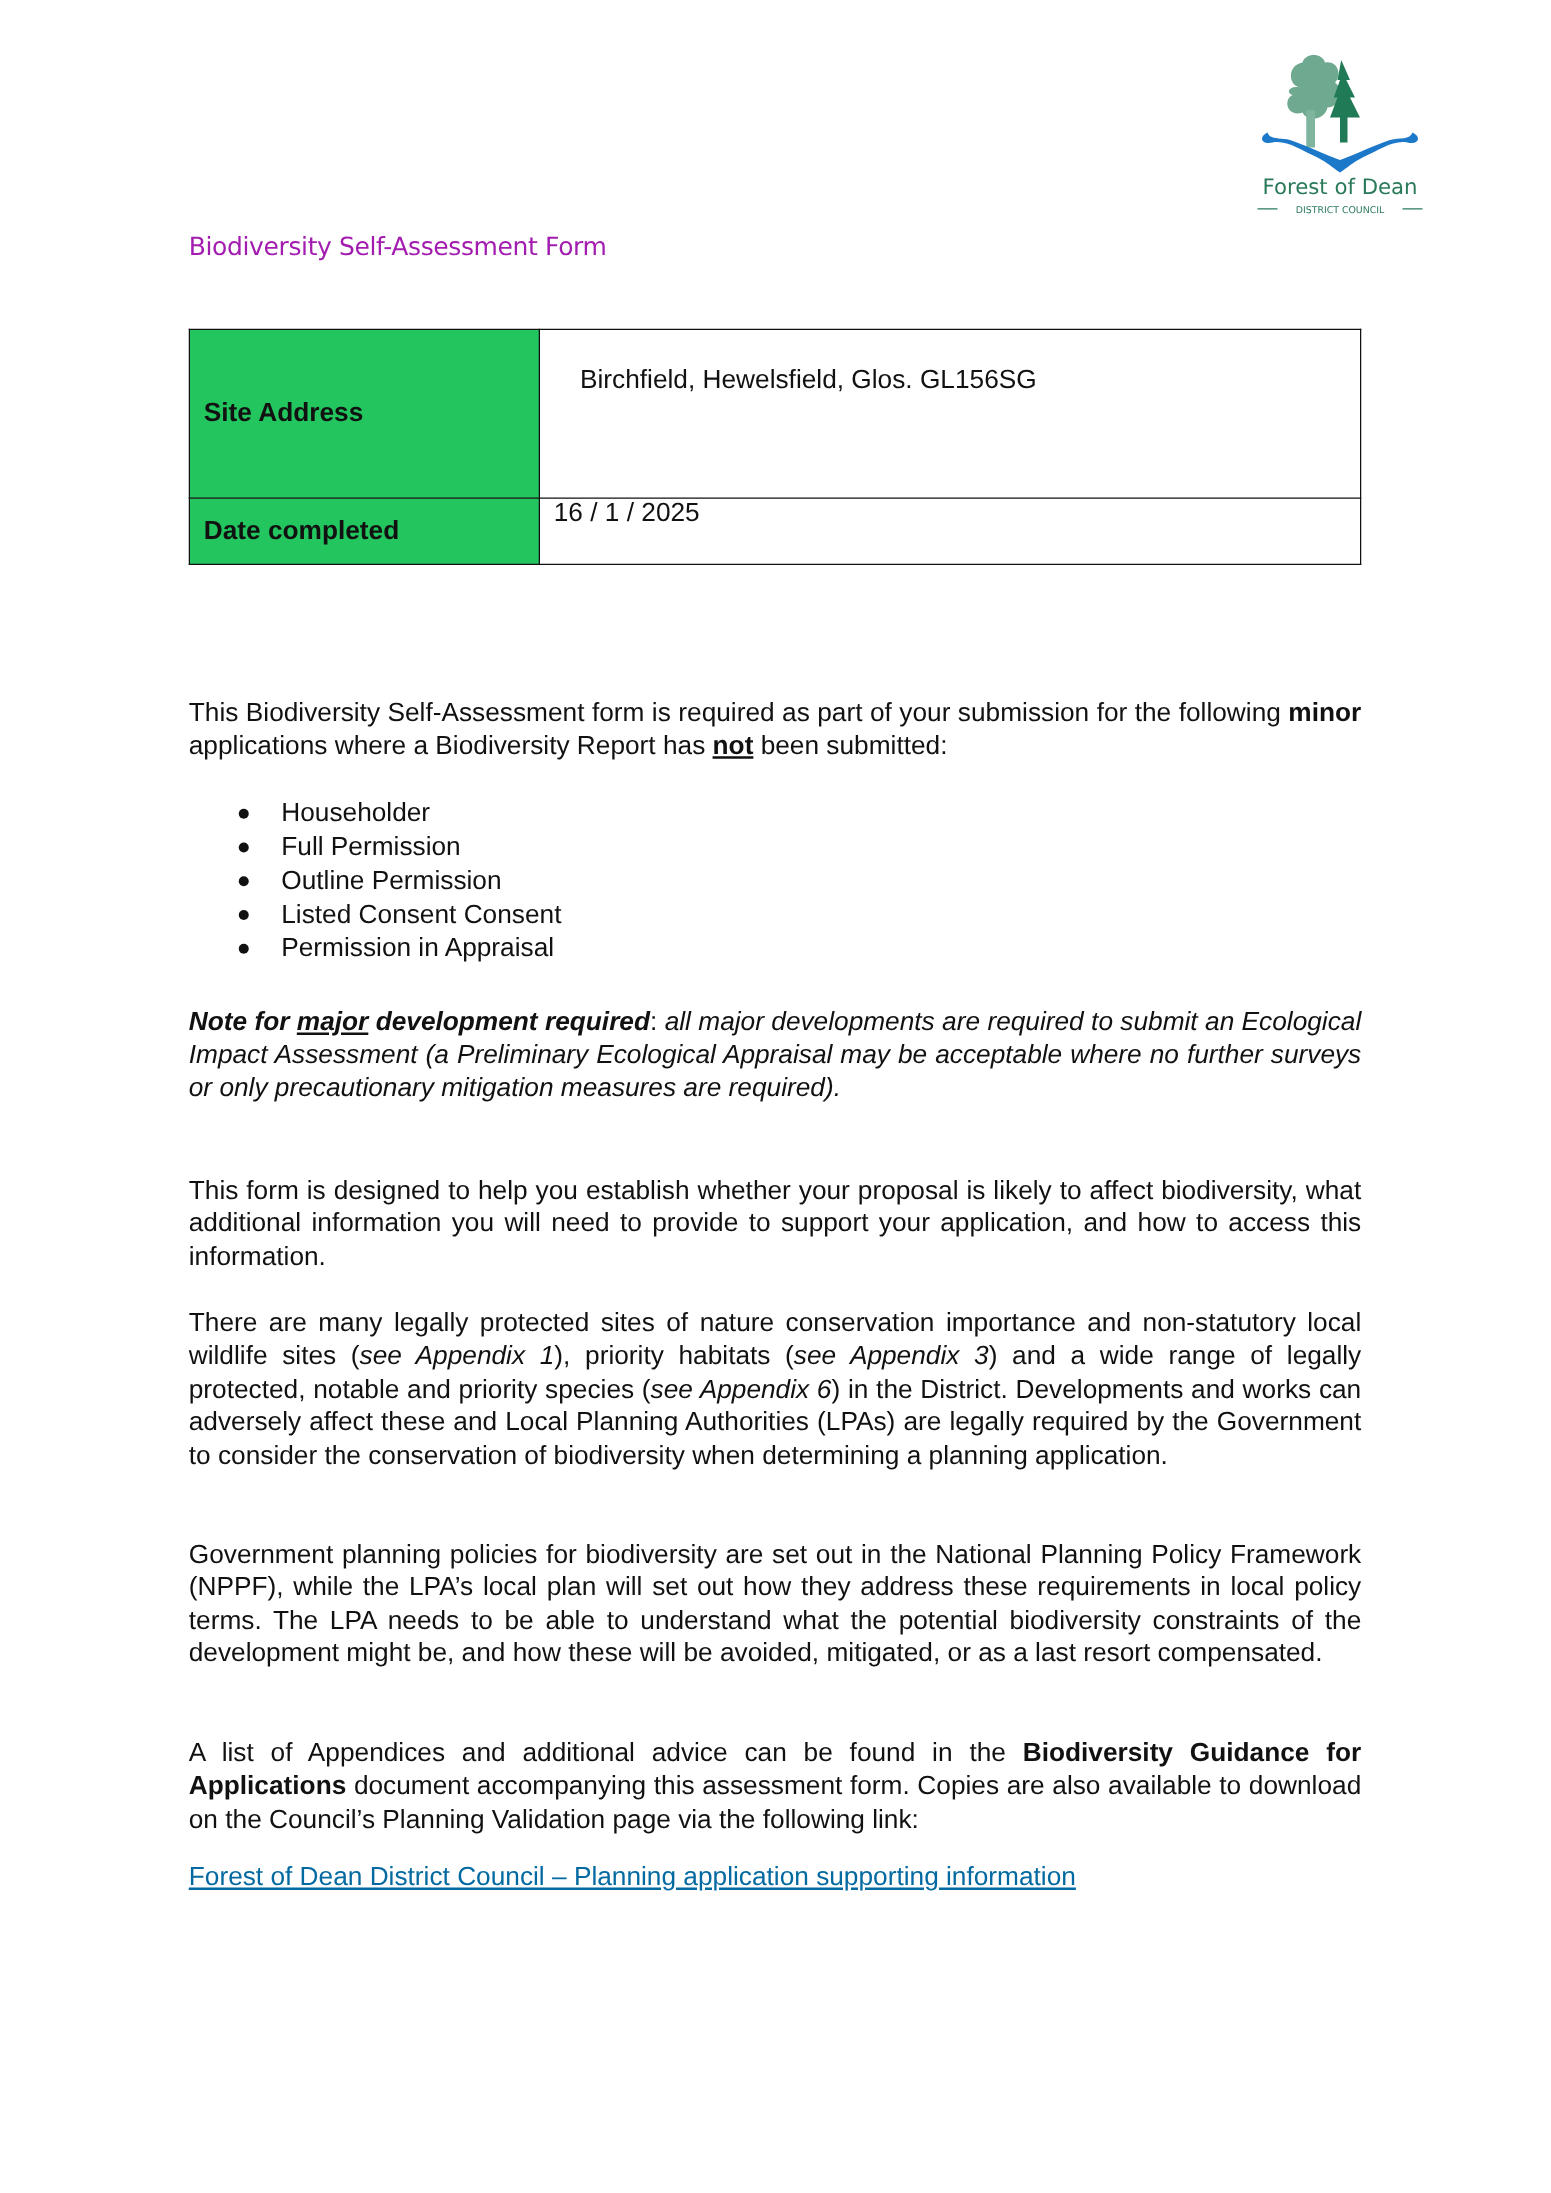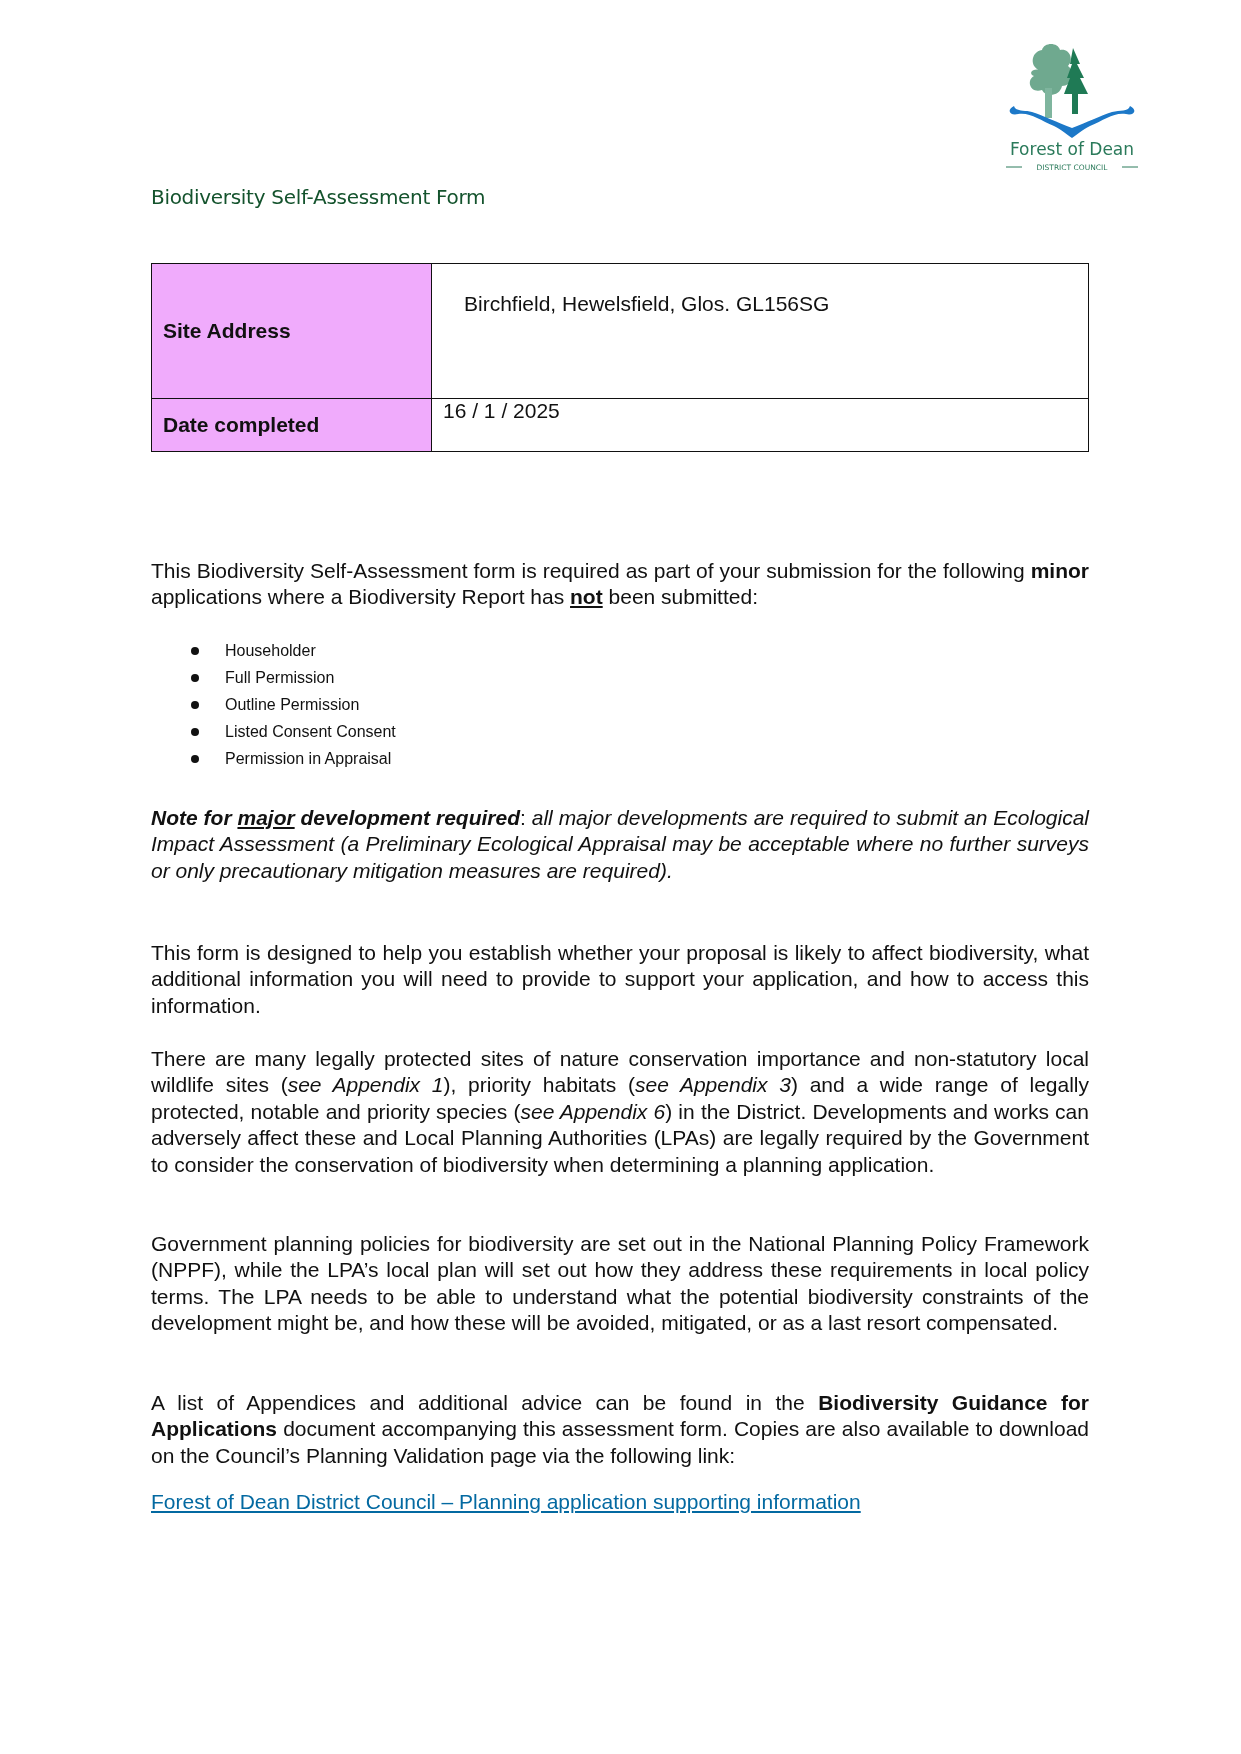--- a/index.html
+++ b/index.html
@@ -1,32 +1,32 @@
 <!DOCTYPE html>
 <html><head>
 <meta charset="utf-8">
 <style>
   html, body { margin: 0; padding: 0; background: #ffffff; }
   body { width: 1241px; height: 1754px; position: relative; overflow: hidden;
          font-family: "Liberation Sans", sans-serif; color: #111; }
   .abs { position: absolute; }
   .logo { left: 1000px; top: 40px; width: 145px; height: 132px; }
-  .doc-title { left: 151px; top: 185px; font-size: 20px; font-family: "DejaVu Sans", sans-serif; color: #14532d; letter-spacing: -0.3px; }
+  .doc-title { left: 151px; top: 185px; font-size: 20px; font-family: "DejaVu Sans", sans-serif; color: #a21caf; letter-spacing: -0.3px; }
   table.info { position: absolute; left: 151px; top: 263px; width: 938px; border-collapse: collapse; }
   table.info td { border: 1.5px solid #111; vertical-align: top; font-size: 21px; padding: 0 11px; }
-  table.info td.lbl { background: #f0abfc; width: 257px; font-weight: bold; vertical-align: middle; }
+  table.info td.lbl { background: #22c55e; width: 257px; font-weight: bold; vertical-align: middle; }
   .r1 td { height: 106px; }
   .r2 td { height: 78px; }
   .r3 td { height: 52px; }
   .r1 td.val { vertical-align: top; padding-top: 28px; padding-left: 32px; }
   .r2 td.val { padding-top: 2px; color: #808080; }
   .r3 td.val { padding-top: 0px; margin-top: 43px; }
   .r2 td.lbl { line-height: 26px; }
   .para { left: 151px; width: 938px; font-size: 21px; line-height: 26.4px; text-align: justify; }
-  ul.bullets { position: absolute; left: 151px; top: 637px; margin: 0; padding: 0; list-style: none; font-size: 16px; line-height: 27px; }
+  ul.bullets { position: absolute; left: 151px; top: 637px; margin: 0; padding: 0; list-style: none; font-size: 21px; line-height: 27px; }
   ul.bullets li { position: relative; padding-left: 74px; }
   ul.bullets li .dot { position: absolute; left: 40px; top: 10px; width: 8px; height: 8px; border-radius: 50%; background: #111; }
   .note { font-style: italic; }
   .b { font-weight: bold; }
   .u { text-decoration: underline; }
   .i { font-style: italic; }
   a.link { left: 151px; top: 1490px; font-size: 21px; color: #0369a1; text-decoration: underline; }
 </style>
 </head>
 <body>

